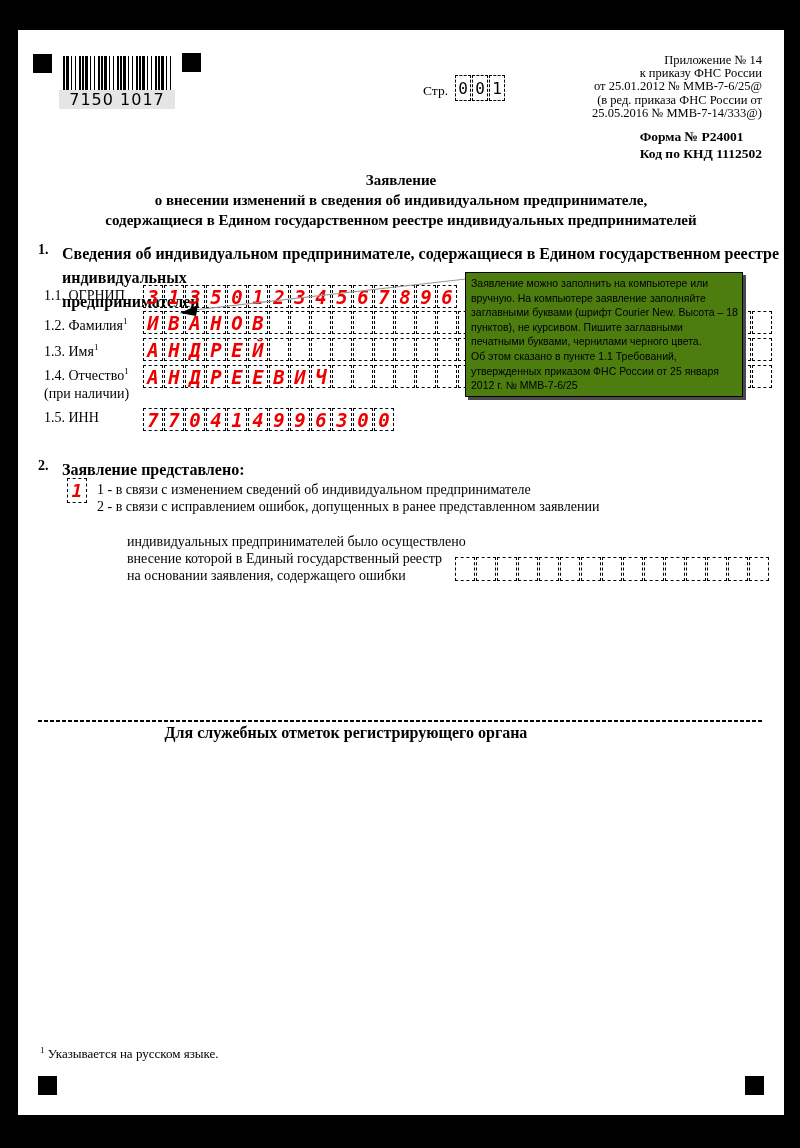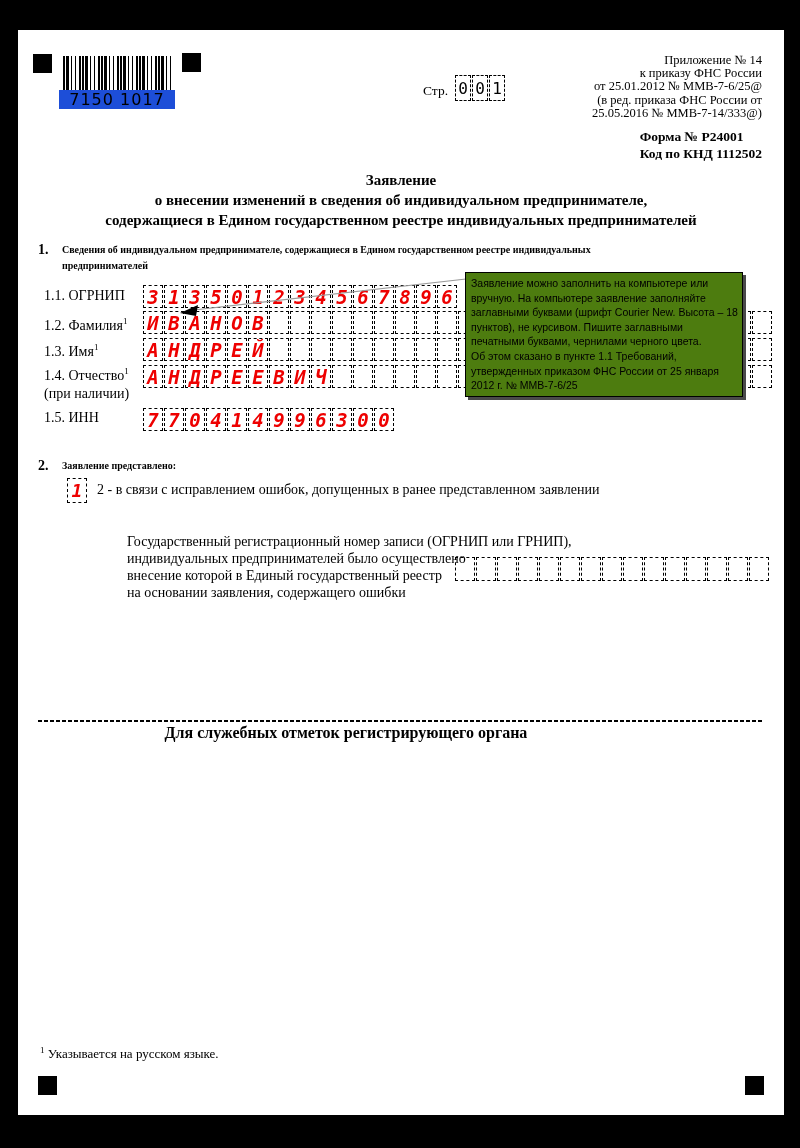--- a/index.html
+++ b/index.html
@@ -3,41 +3,41 @@
 <meta charset="utf-8">
 <style>
   html,body{margin:0;padding:0;background:#000;}
   body{width:800px;height:1148px;position:relative;overflow:hidden;}
   .page{position:absolute;left:18px;top:30px;width:766px;height:1085px;background:#fff;
         font-family:"Liberation Serif",serif;color:#000;}
   .sq{position:absolute;width:19px;height:19px;background:#000;}
   
   .barcode{position:absolute;left:45px;top:26px;width:108px;height:42px;
     background:repeating-linear-gradient(90deg,#000 0 2px,#fff 2px 3px,#000 3px 6px,#fff 6px 8px,#000 8px 9px,#fff 9px 12px,#000 12px 13px,#fff 13px 16px,#000 16px 18px,#fff 18px 19px);}
-  .barcode-text{position:absolute;left:41px;top:60px;width:116px;text-align:center;background:#1d4ed8;
+  .barcode-text{position:absolute;left:41px;top:60px;width:116px;text-align:center;background:#e5e5e5;
     font-family:"DejaVu Sans",sans-serif;font-size:16px;letter-spacing:1px;}
   
   .hdr{position:absolute;top:24px;right:22px;text-align:right;font-size:12.5px;line-height:13.2px;}
   .formnum{position:absolute;top:99px;right:22px;font-weight:bold;font-size:13.5px;line-height:16.5px;}
   
   .strlabel{position:absolute;left:405px;top:53px;font-size:13.5px;}
   
   .cellrow{position:absolute;display:flex;gap:1px;}
   .cell{box-sizing:border-box;width:20px;height:23px;border:1.5px dashed #000;
         display:flex;align-items:center;justify-content:center;
         font-family:"DejaVu Sans Mono",monospace;font-size:19px;}
   .red .cell{color:#ee0000;font-weight:bold;font-style:italic;}
   .pagenum .cell{width:16px;height:26px;font-size:16px;}
   .checkbox .cell{width:20px;height:25px;font-size:18px;}
   .grnip .cell{height:24px;}
   
   .title{position:absolute;left:0;top:140px;width:766px;text-align:center;font-weight:bold;
          font-size:15px;line-height:20px;}
   .secnum{position:absolute;font-weight:bold;font-size:14px;}
-  .sechead{position:absolute;font-weight:bold;font-size:10px;line-height:16px;}
+  .sechead{position:absolute;font-weight:bold;font-size:16px;line-height:24px;}
   .flabel{position:absolute;font-size:14px;}
   .bodytext{position:absolute;font-size:14px;line-height:17px;}
   sup{font-size:9px;}
   
   .tooltip{position:absolute;left:447px;top:242px;width:278px;box-sizing:border-box;
     background:#4d7c0f;border:1px solid #000;box-shadow:3px 3px 0 #4a4a4a;
     padding:3px 5px;font-family:"Liberation Sans",sans-serif;font-size:10.5px;line-height:14.6px;z-index:6;}
   .tooltip div{white-space:nowrap;}
   .callout{position:absolute;left:0;top:0;z-index:5;pointer-events:none;}
   
@@ -254,25 +254,25 @@
       <div>2012 г. № ММВ-7-6/25</div>
     </div>
 
   <div class="secnum" style="left:20px;top:428px;">2.</div>
   <div class="sechead" style="left:44px;top:428px;">Заявление представлено:</div>
 
   <div class="cellrow red checkbox" style="left:49px;top:448px;">
       <span class="cell">1</span>
     </div>
   <div class="bodytext" style="left:79px;top:451px;">
+      <div>1 - в связи с изменением сведений об индивидуальном предпринимателе</div>
       <div>2 - в связи с исправлением ошибок, допущенных в ранее представленном заявлении</div>
     </div>
 
   <div class="bodytext" style="left:109px;top:503px;">
-      <div>Государственный регистрационный номер записи (ОГРНИП или ГРНИП),</div>
       <div>индивидуальных предпринимателей было осуществлено</div>
       <div>внесение которой в Единый государственный реестр</div>
       <div>на основании заявления, содержащего ошибки</div>
     </div>
   <div class="cellrow grnip" style="left:437px;top:527px;">
       <span class="cell"></span>
       <span class="cell"></span>
       <span class="cell"></span>
       <span class="cell"></span>
       <span class="cell"></span>

